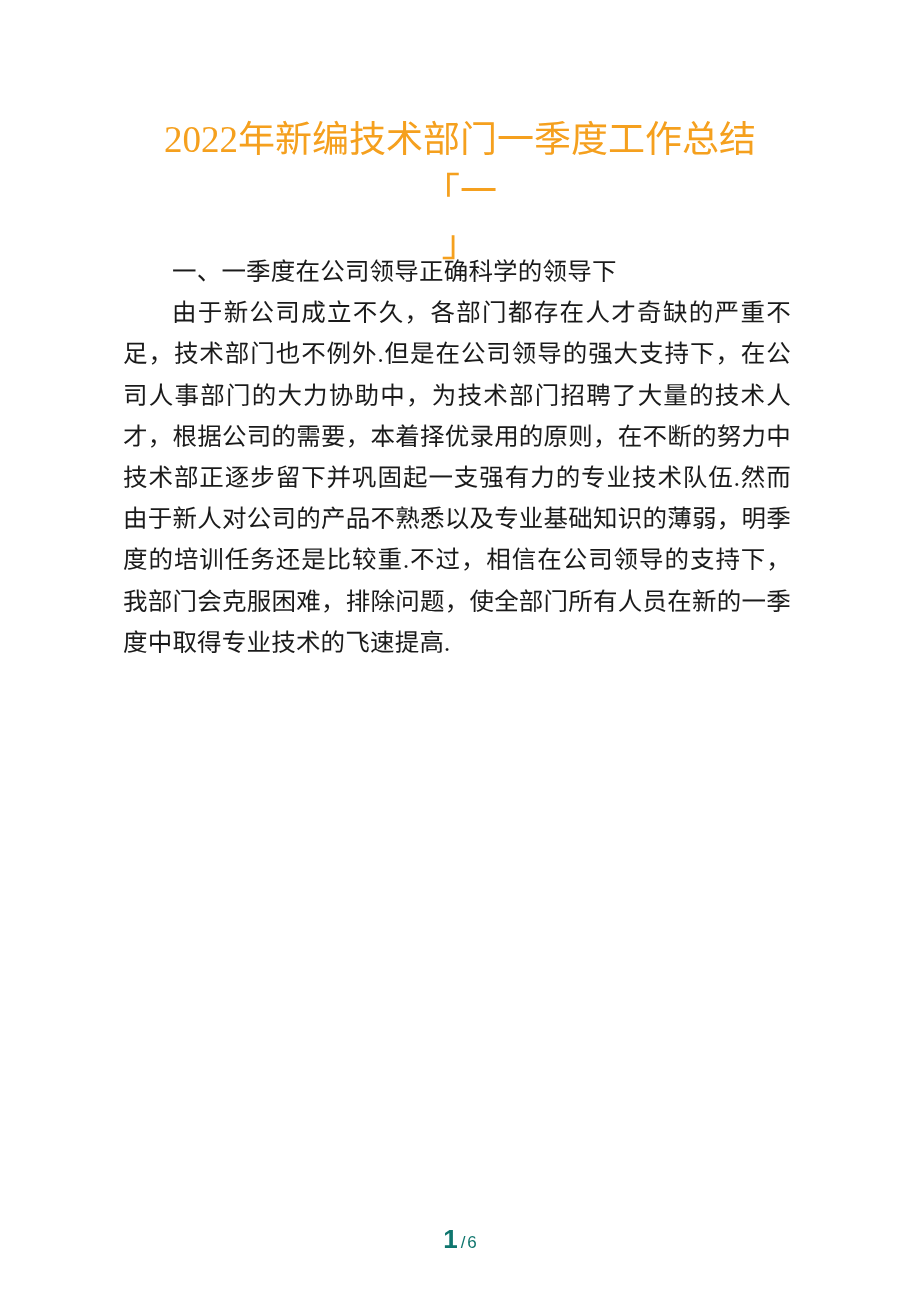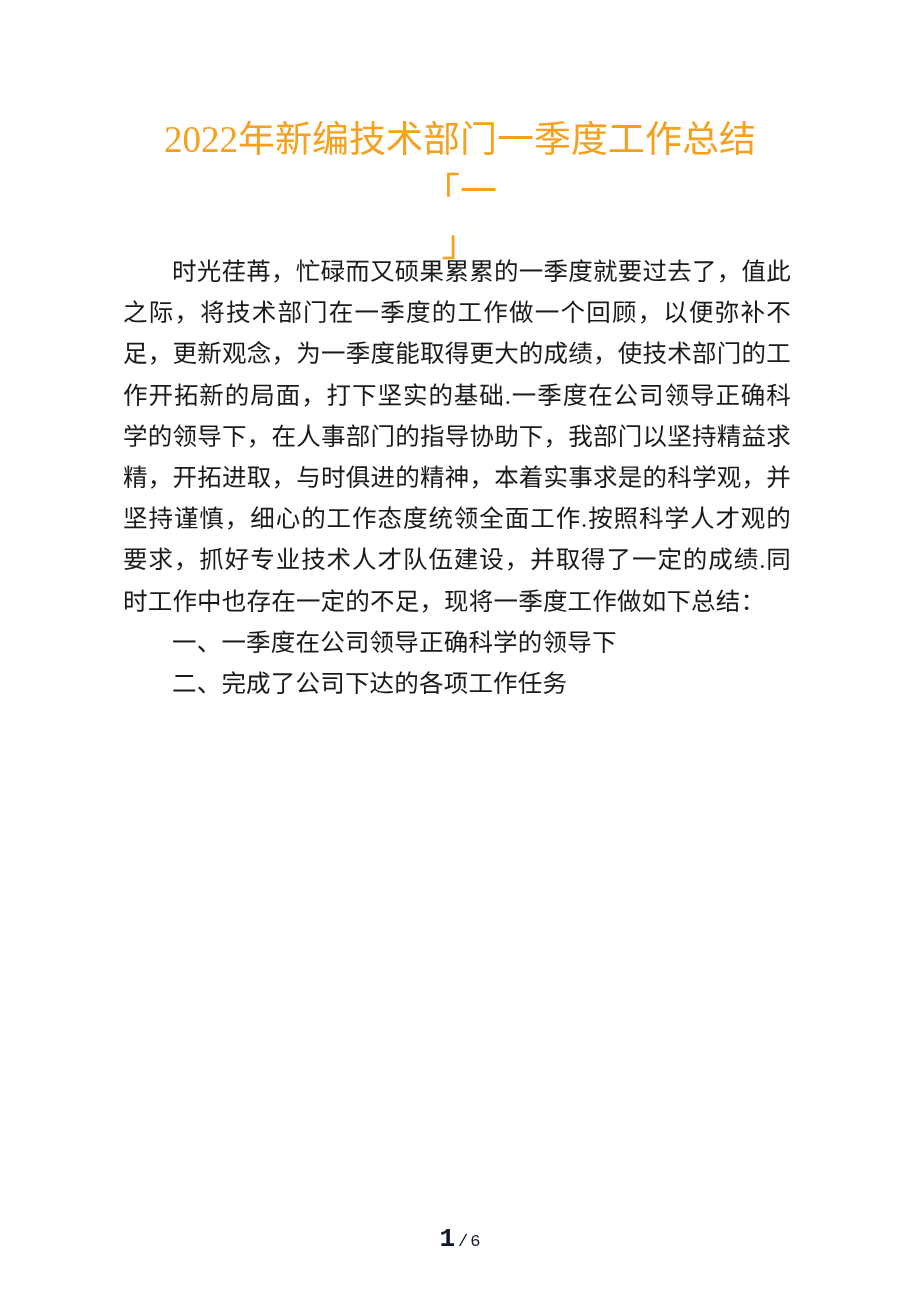--- a/index.html
+++ b/index.html
@@ -61,22 +61,22 @@
     text-indent: 49px;
   }
 
   
   .footer {
     position: absolute;
     left: 0;
     top: 1222px;
     width: 920px;
     text-align: center;
-    color: #0f172a;
-    font-family: Liberation Mono, monospace;
+    color: #0f766e;
+    font-family: Liberation Sans, sans-serif;
   }
 
   .footer .pg-current {
     font-size: 26px;
     font-weight: bold;
     vertical-align: baseline;
   }
 
   .footer .pg-sep,
   .footer .pg-total {
@@ -86,22 +86,21 @@
   .footer .pg-sep { padding: 0 2px 0 3px; }
 </style>
 </head>
 <body>
 
 <div class="page">
 
   <div class="doc-title"><span>2022年新编技术部门一季度工作总结「一</span><br><span>」</span></div>
 
   <div class="body-col">
-    <p class="para">时光荏苒，忙碌而又硕果累累的一季度就要过去了，值此之际，将技术部门在一季度的工作做一个回顾，以便弥补不足，更新观念，为一季度能取得更大的成绩，使技术部门的工作开拓新的局面，打下坚实的基础.一季度在公司领导正确科学的领导下，在人事部门的指导协助下，我部门以坚持精益求精，开拓进取，与时俱进的精神，本着实事求是的科学观，并坚持谨慎，细心的工作态度统领全面工作.按照科学人才观的要求，抓好专业技术人才队伍建设，并取得了一定的成绩.同时工作中也存在一定的不足，现将一季度工作做如下总结：</p>
     <p class="para heading">一、一季度在公司领导正确科学的领导下</p>
-    <p class="para heading">二、完成了公司下达的各项工作任务</p>
+    <p class="para">由于新公司成立不久，各部门都存在人才奇缺的严重不足，技术部门也不例外.但是在公司领导的强大支持下，在公司人事部门的大力协助中，为技术部门招聘了大量的技术人才，根据公司的需要，本着择优录用的原则，在不断的努力中技术部正逐步留下并巩固起一支强有力的专业技术队伍.然而由于新人对公司的产品不熟悉以及专业基础知识的薄弱，明季度的培训任务还是比较重.不过，相信在公司领导的支持下，我部门会克服困难，排除问题，使全部门所有人员在新的一季度中取得专业技术的飞速提高.</p>
   </div>
 
   <div class="footer">
     <span class="pg-current">1</span><span class="pg-sep">/</span><span class="pg-total">6</span>
   </div>
 
 </div>
 
 </body></html>

